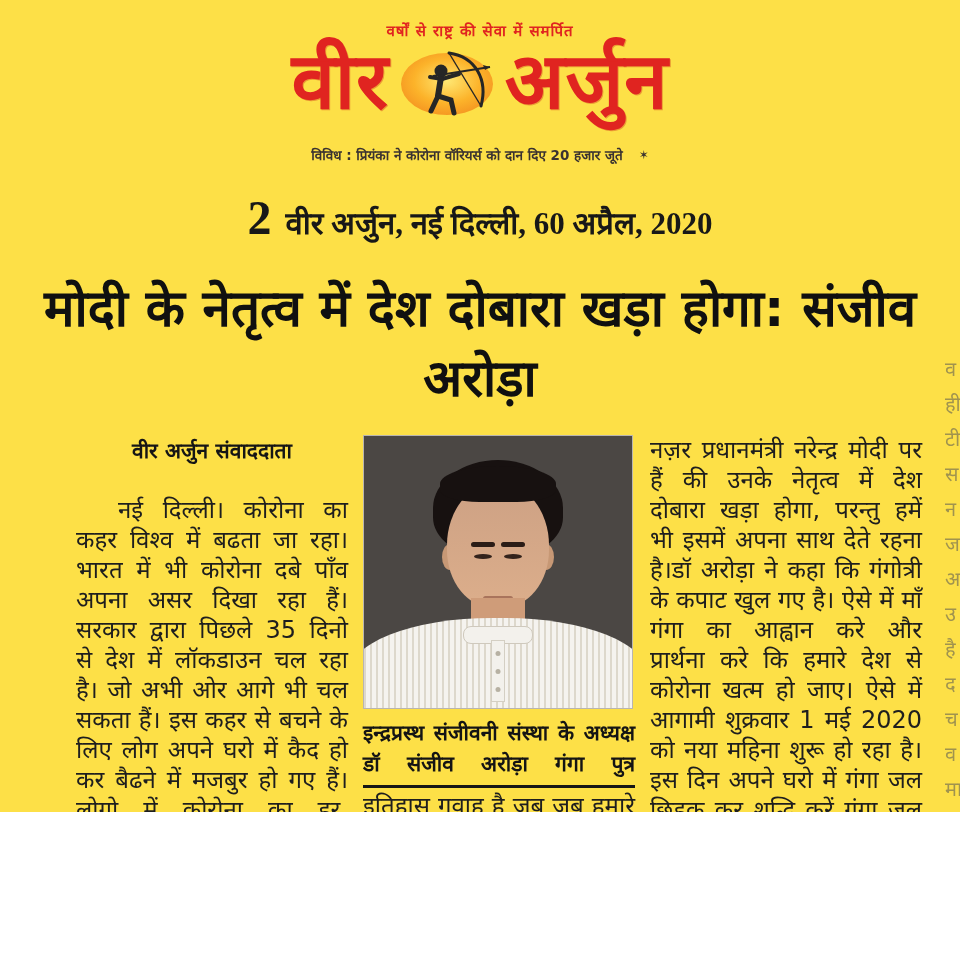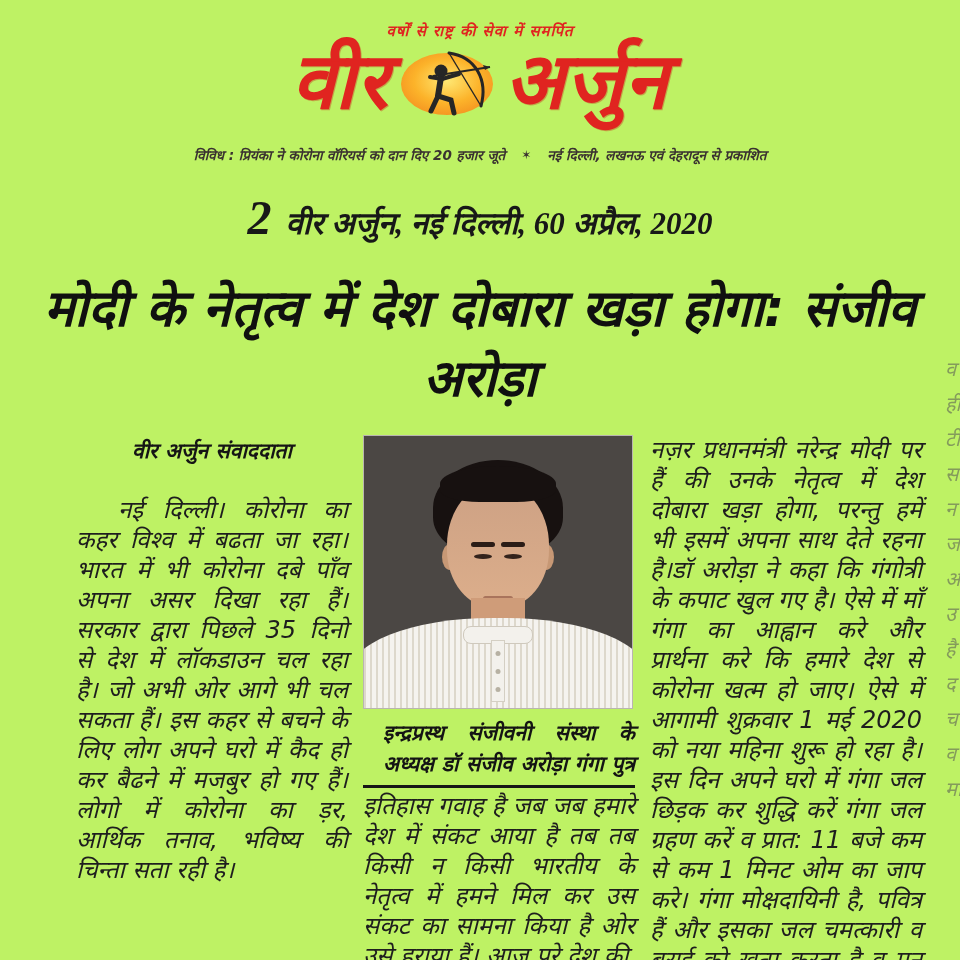--- a/index.html
+++ b/index.html
@@ -1,25 +1,24 @@
 <!DOCTYPE html>
 <html><head>
 <meta charset="utf-8">
 <style>
   * { margin:0; padding:0; box-sizing:border-box; }
   html,body { background:#ffffff; }
   .page {
     position:relative;
-    width:960px; height:960px;
+    width:960px; height:812px;
     margin:0 auto;
-    background:#bef264;
+    background:#fde047;
     overflow:hidden;
     font-family:"DejaVu Sans", sans-serif;
     color:#1b1b1b;
-    font-style:italic;
   }
 
   
   .masthead { padding-top:20px; text-align:center; }
   .tagline {
     font-size:15px; font-weight:bold;
     color:var(--brand-red,#e02420);
     letter-spacing:1px;
   }
   .title-row {
@@ -124,21 +123,20 @@
     width:14px; height:62px; background:#f3f1ec; border:1px solid #d4cfc3;
   }
   .photo .button { position:absolute; left:50%; transform:translateX(-50%); width:5px; height:5px; background:#b7b1a3; border-radius:50%; }
   .photo .b1 { bottom:52px; } .photo .b2 { bottom:34px; } .photo .b3 { bottom:16px; }
 
   .caption {
     margin-top:9px;
     font-size:21px; font-weight:bold; line-height:31px;
     text-align:justify; text-align-last:justify;
     color:#141414;
-    margin-left:20px;
   }
   .caption-rule { border-top:3px solid #161616; margin:5px 0 3px; }
 
   
   .edge-strip {
     position:absolute; right:0; top:352px; width:15px;
     overflow:hidden; opacity:.55;
   }
   .edge-frag {
     width:15px; height:35px; overflow:hidden;
@@ -178,21 +176,20 @@
           <path d="M45 33 L33 31" stroke="#262626" stroke-width="4" stroke-linecap="round"></path>
           <path d="M41 50 L54 54 L57 67" fill="none" stroke="#262626" stroke-width="5" stroke-linecap="round"></path>
           <path d="M41 50 L34 65" fill="none" stroke="#262626" stroke-width="5" stroke-linecap="round"></path>
         </svg>
       </span>
       <span class="title-word">अर्जुन</span>
     </div>
     <div class="subline">
       <span>विविध : प्रियंका ने कोरोना वॉरियर्स को दान दिए 20 हजार जूते</span>
       <span class="star">✶</span>
-      <span>नई दिल्ली, लखनऊ एवं देहरादून से प्रकाशित</span>
     </div>
   </header>
 
   <div class="dateline">
     <span class="page-num">2</span>
     <span class="date-text">वीर अर्जुन, नई दिल्ली, 60 अप्रैल, 2020</span>
   </div>
 
   <h1 class="headline">मोदी के नेतृत्व में देश दोबारा खड़ा होगा: संजीव अरोड़ा</h1>
 

